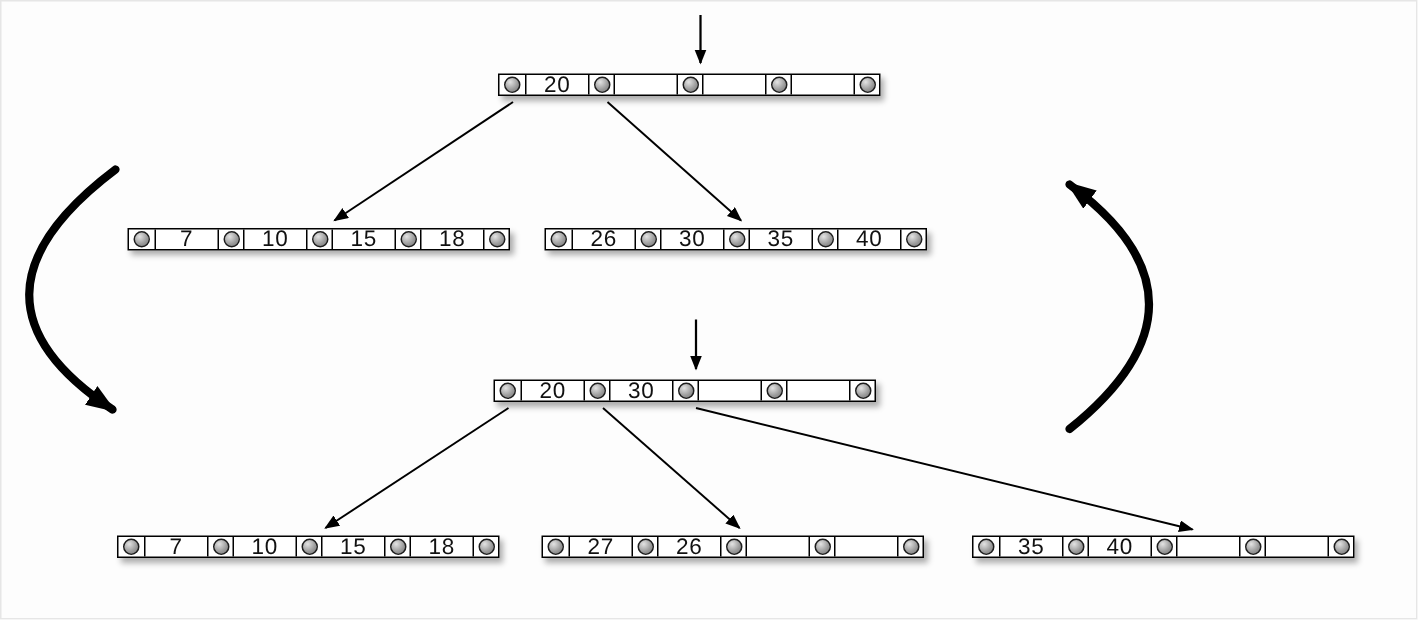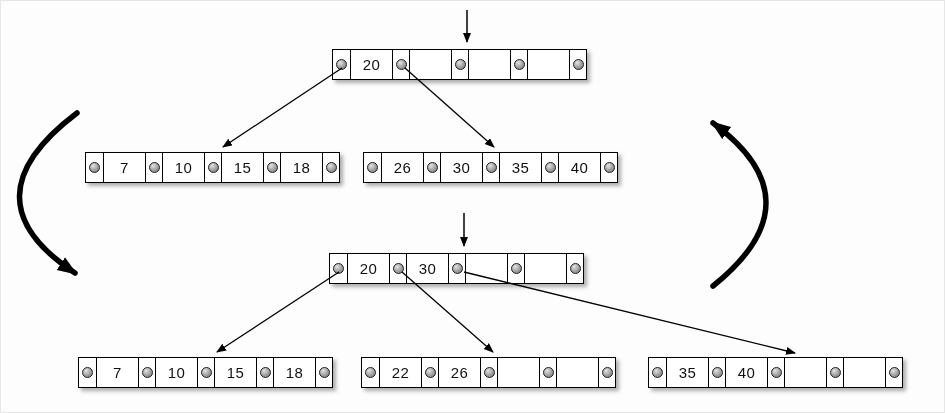--- a/index.html
+++ b/index.html
@@ -30,21 +30,21 @@
     fill: none;
   }
   .thin  { stroke-width: 1.3px; }
   .vins  { stroke-width: 1.5px; }
   .thick { stroke-width: 5.5px; stroke-linecap: round; }
   .ah-fill { fill: var(--stroke, #000); stroke: none; }
 
   .node {
     position: absolute;
     display: flex;
-    height: 31px;
+    height: 15px;
     box-sizing: border-box;
     border: 1.7px solid var(--stroke, #000);
     background: var(--cell-fill, #fff);
     box-shadow: 2.5px 3px 4px rgba(0,0,0,0.32);
     z-index: 2;
     justify-content: flex-end;
   }
   .cell {
     display: flex;
     align-items: center;
@@ -182,21 +182,21 @@
       <div class="cell key">18</div>
       <div class="cell ptr">
         <div class="dot"></div>
       </div>
     </div>
 
   <div class="node" style="left:360px; top:356px;">
       <div class="cell ptr">
         <div class="dot"></div>
       </div>
-      <div class="cell key">22</div>
+      <div class="cell key">27</div>
       <div class="cell ptr">
         <div class="dot"></div>
       </div>
       <div class="cell key">26</div>
       <div class="cell ptr">
         <div class="dot"></div>
       </div>
       <div class="cell key"></div>
       <div class="cell ptr">
         <div class="dot"></div>

